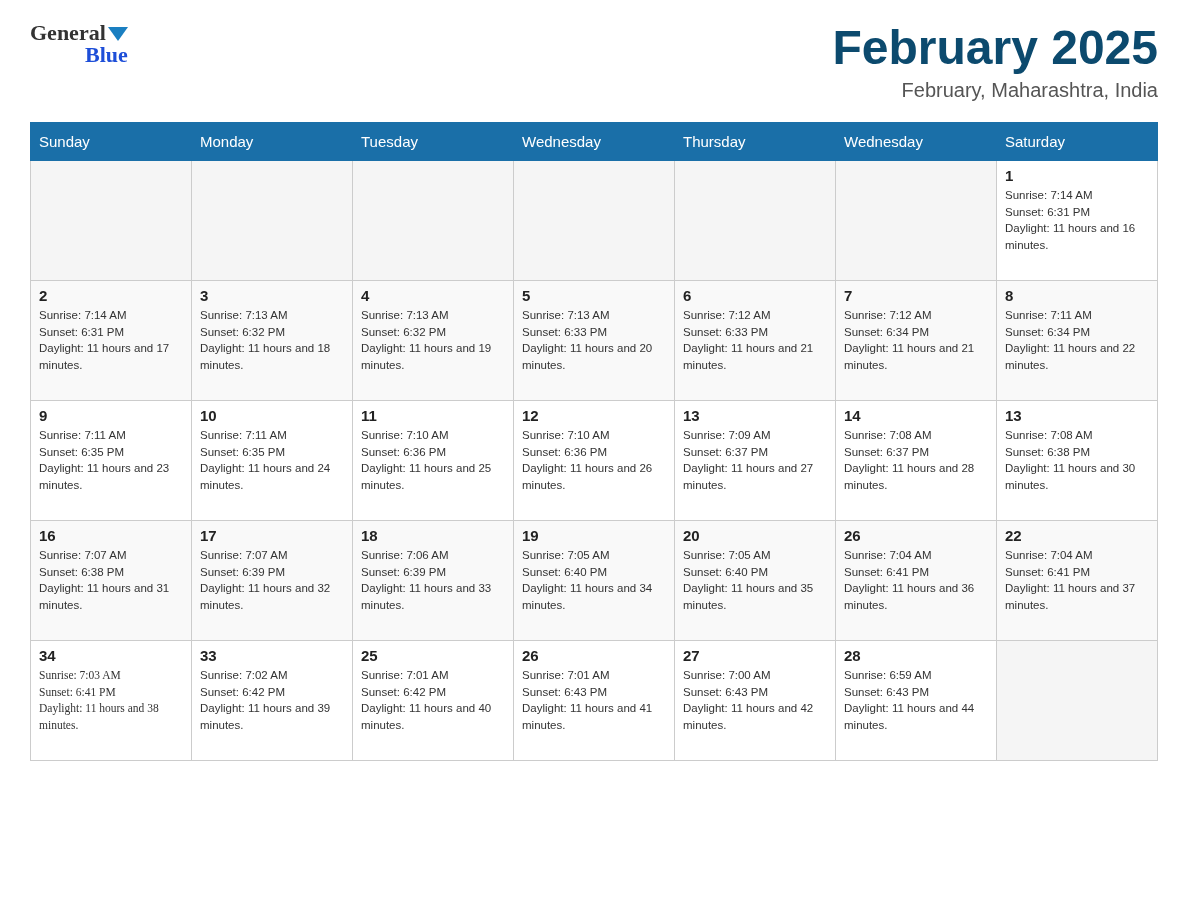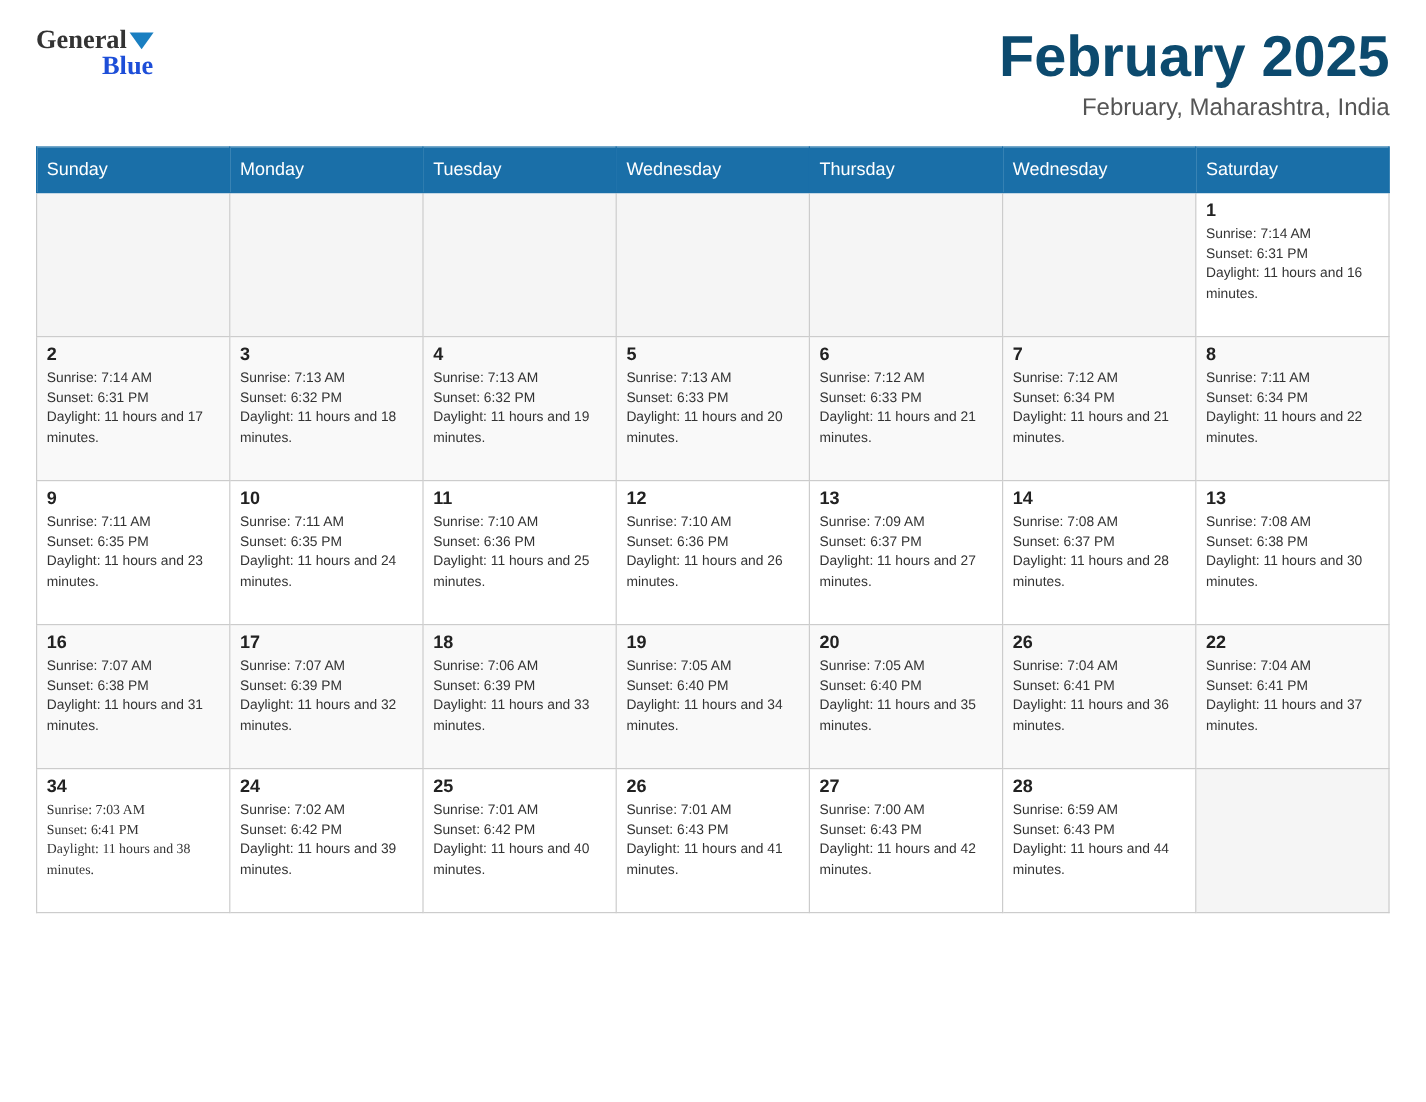--- a/index.html
+++ b/index.html
@@ -276,21 +276,21 @@
         </td>
       </tr>
       <tr>
         <td>
           <div class="day-number">34</div>
           <div class="day-info" style="white-space: pre-line; font-family: Liberation Serif, serif;">Sunrise: 7:03 AM
 Sunset: 6:41 PM
 Daylight: 11 hours and 38 minutes.</div>
         </td>
         <td>
-          <div class="day-number">24</div>
+          <div class="day-number">33</div>
           <div class="day-info" style="white-space: pre-line;">Sunrise: 7:02 AM
 Sunset: 6:42 PM
 Daylight: 11 hours and 39 minutes.</div>
         </td>
         <td>
           <div class="day-number">25</div>
           <div class="day-info" style="white-space: pre-line;">Sunrise: 7:01 AM
 Sunset: 6:42 PM
 Daylight: 11 hours and 40 minutes.</div>
         </td>

